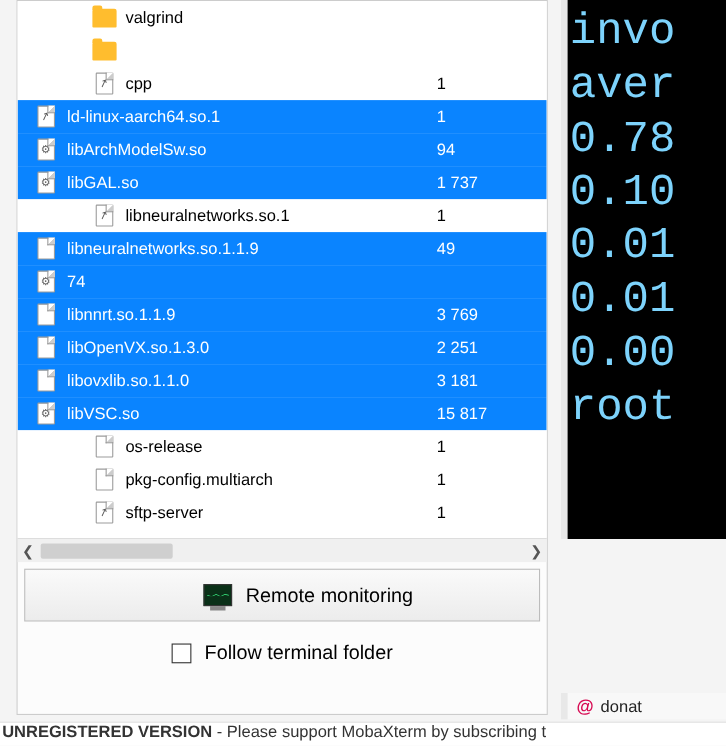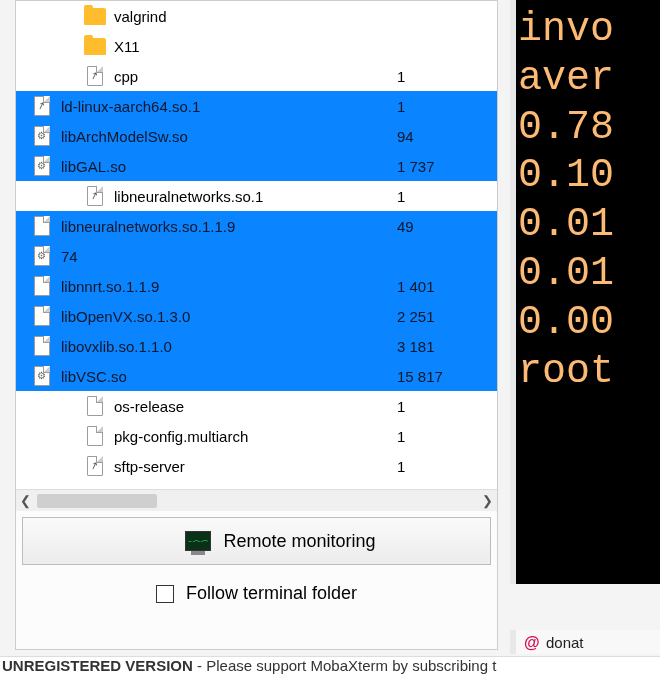--- a/index.html
+++ b/index.html
@@ -32,21 +32,21 @@
     display: flex;
     align-items: center;
     height: 30px;
     padding-left: 66px;
     padding-right: 20px;
     color: #000;
     white-space: nowrap;
   }
   .row.selected {
     background: #0a84ff;
-    color: #0f172a;
+    color: #ffffff;
     padding-left: 13px;
   }
   .icon-slot {
     width: 26px;
     height: 22px;
     display: flex;
     align-items: center;
     justify-content: center;
     margin-right: 6px;
     flex-shrink: 0;
@@ -186,23 +186,23 @@
     width: 18px;
     height: 18px;
     border: 1.5px solid #333;
     background: #fff;
   }
   .terminal {
     position: absolute;
     right: 0;
     top: 0;
     width: 150px;
-    height: 584px;
+    height: 490px;
     background: #000;
-    color: #fdba74;
+    color: #7dd3fc;
     font-family: "Courier New", monospace;
     font-size: 40px;
     line-height: 1.22;
     padding: 6px 0 0 2px;
     overflow: hidden;
     border-left: 6px solid #e8e8e8;
   }
   .terminal .line { white-space: pre; }
   .donate-bar {
     position: absolute;
@@ -251,21 +251,20 @@
         <span class="icon-slot">
           <span class="folder-icon"></span>
         </span>
         <span class="name">valgrind</span>
         <span class="size"></span>
       </div>
       <div class="row">
         <span class="icon-slot">
           <span class="folder-icon"></span>
         </span>
-        <span class="name">X11</span>
         <span class="size"></span>
       </div>
       <div class="row">
         <span class="icon-slot">
           <span class="file-icon link"></span>
         </span>
         <span class="name">cpp</span>
         <span class="size">1</span>
       </div>
       <div class="row selected">
@@ -307,21 +306,21 @@
         <span class="icon-slot">
           <span class="file-icon gear"></span>
         </span>
         <span class="size">74</span>
       </div>
       <div class="row selected">
         <span class="icon-slot">
           <span class="file-icon"></span>
         </span>
         <span class="name">libnnrt.so.1.1.9</span>
-        <span class="size">1 401</span>
+        <span class="size">3 769</span>
       </div>
       <div class="row selected">
         <span class="icon-slot">
           <span class="file-icon"></span>
         </span>
         <span class="name">libOpenVX.so.1.3.0</span>
         <span class="size">2 251</span>
       </div>
       <div class="row selected">
         <span class="icon-slot">

